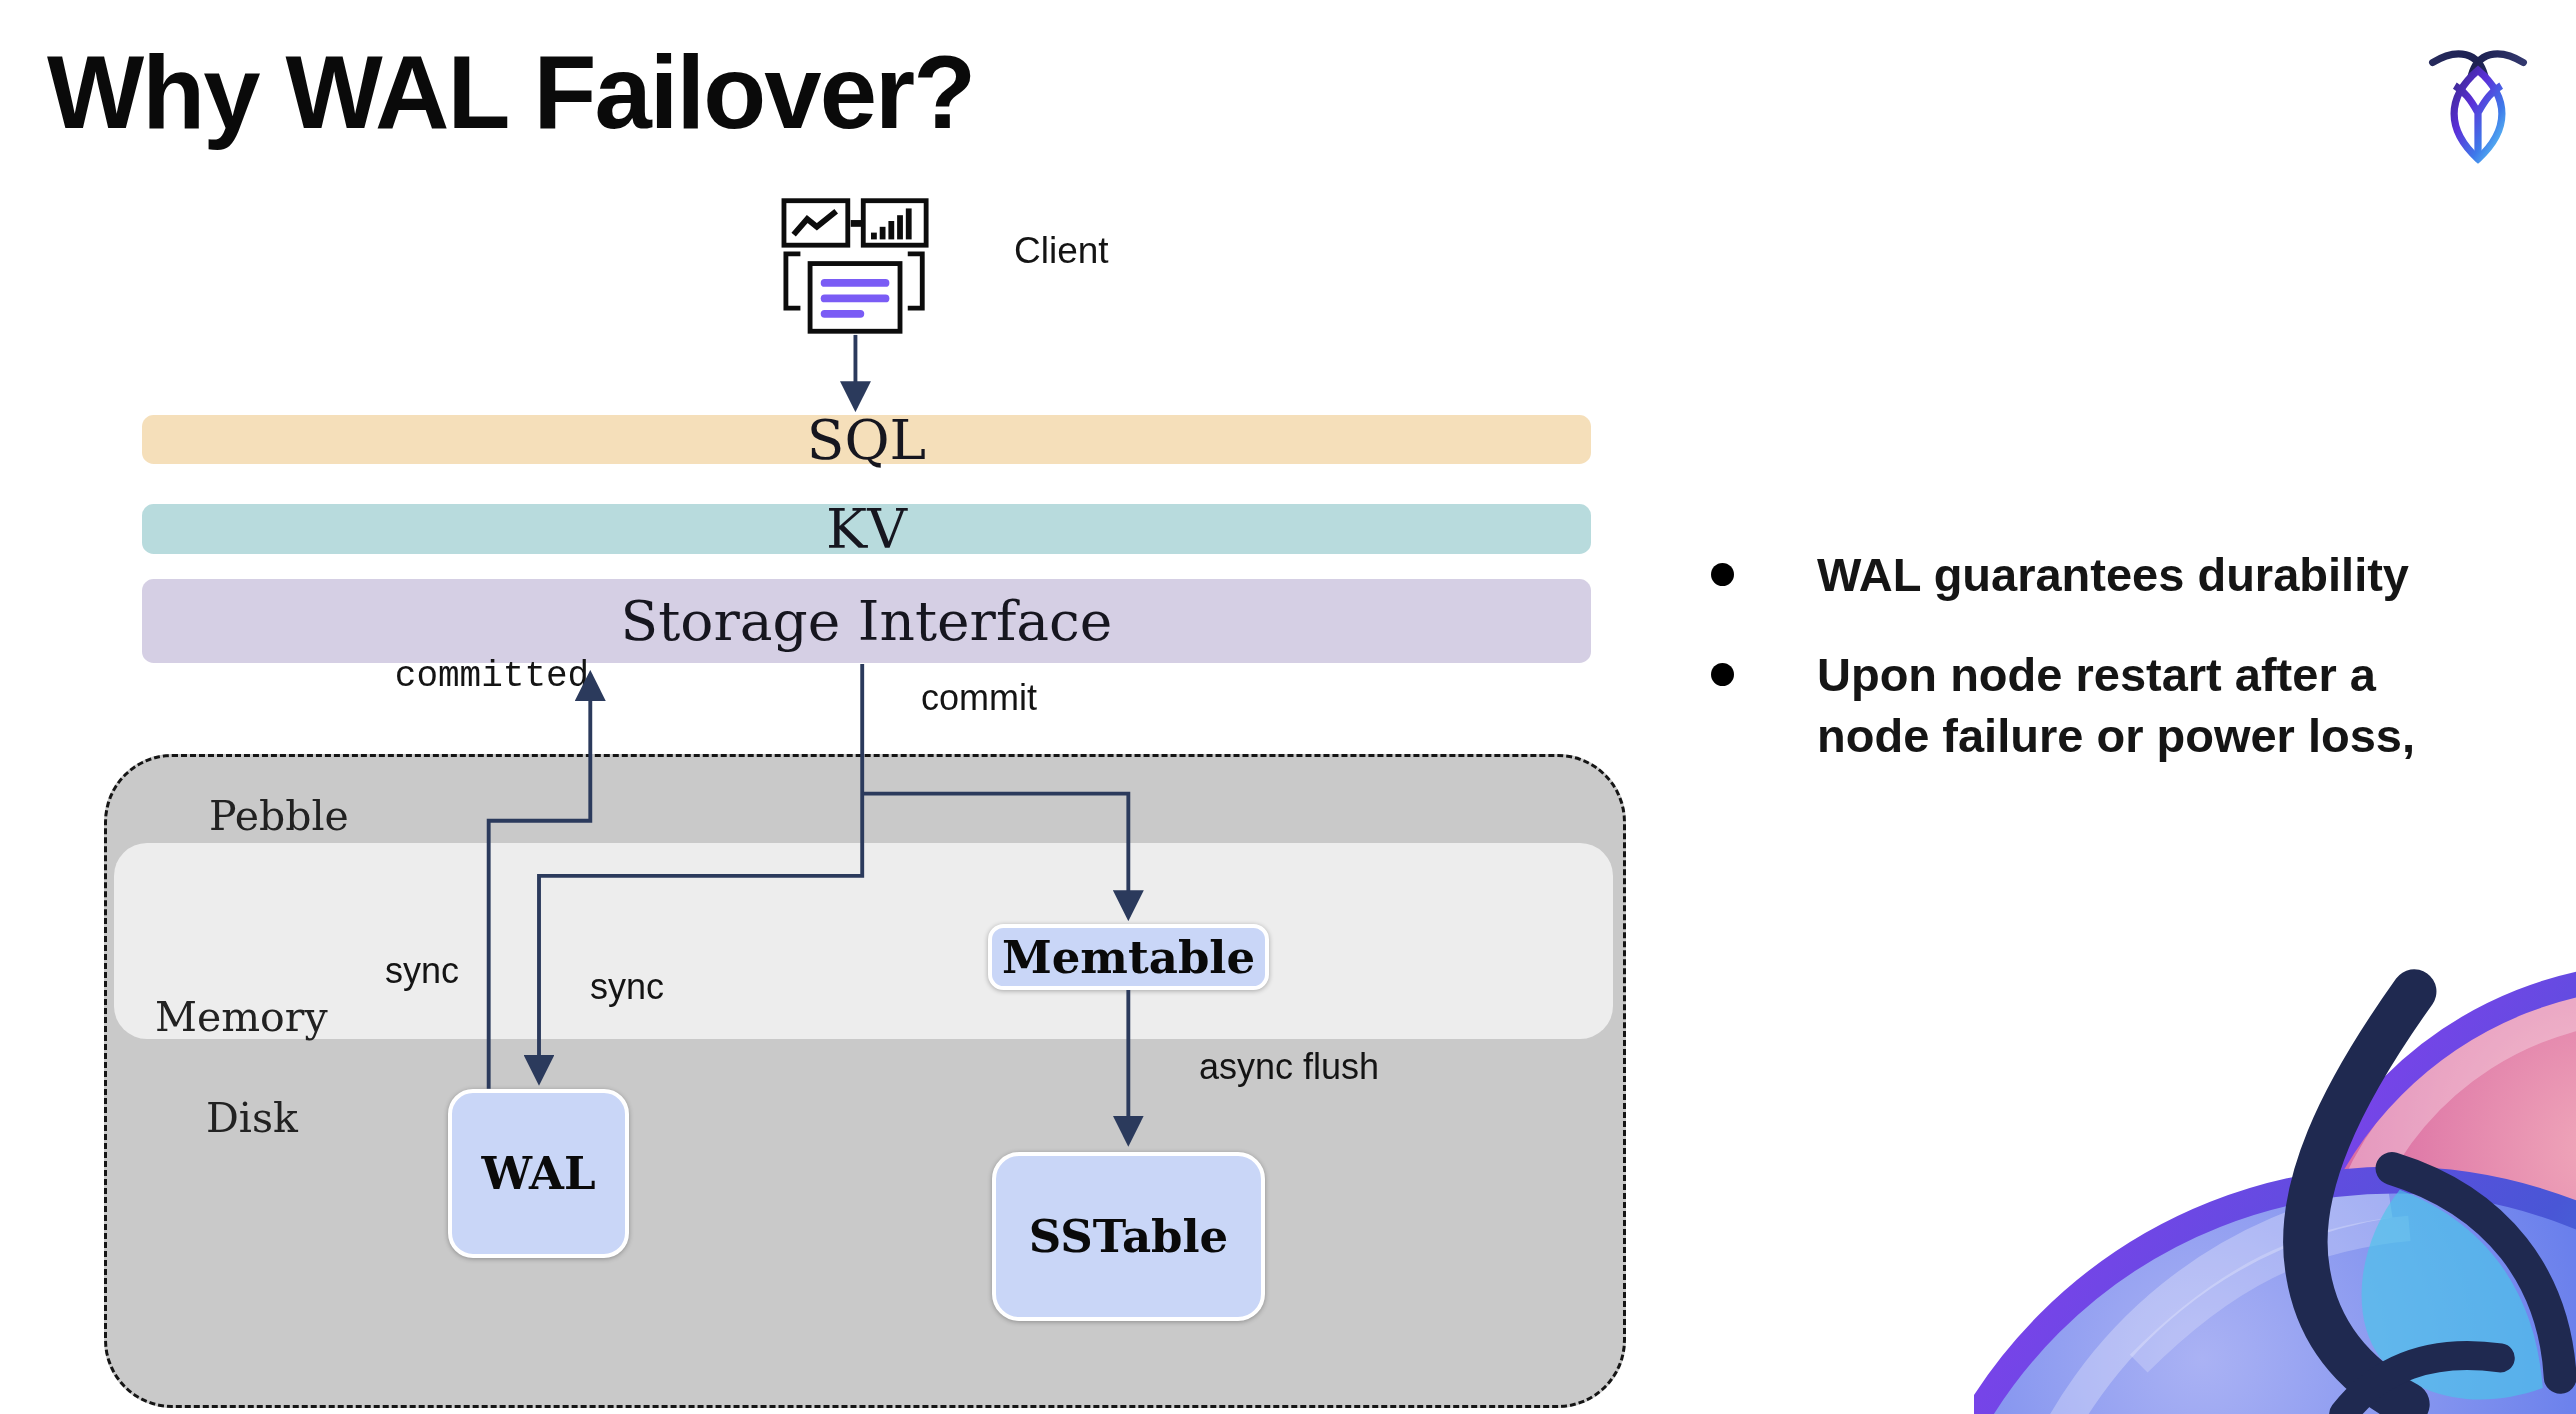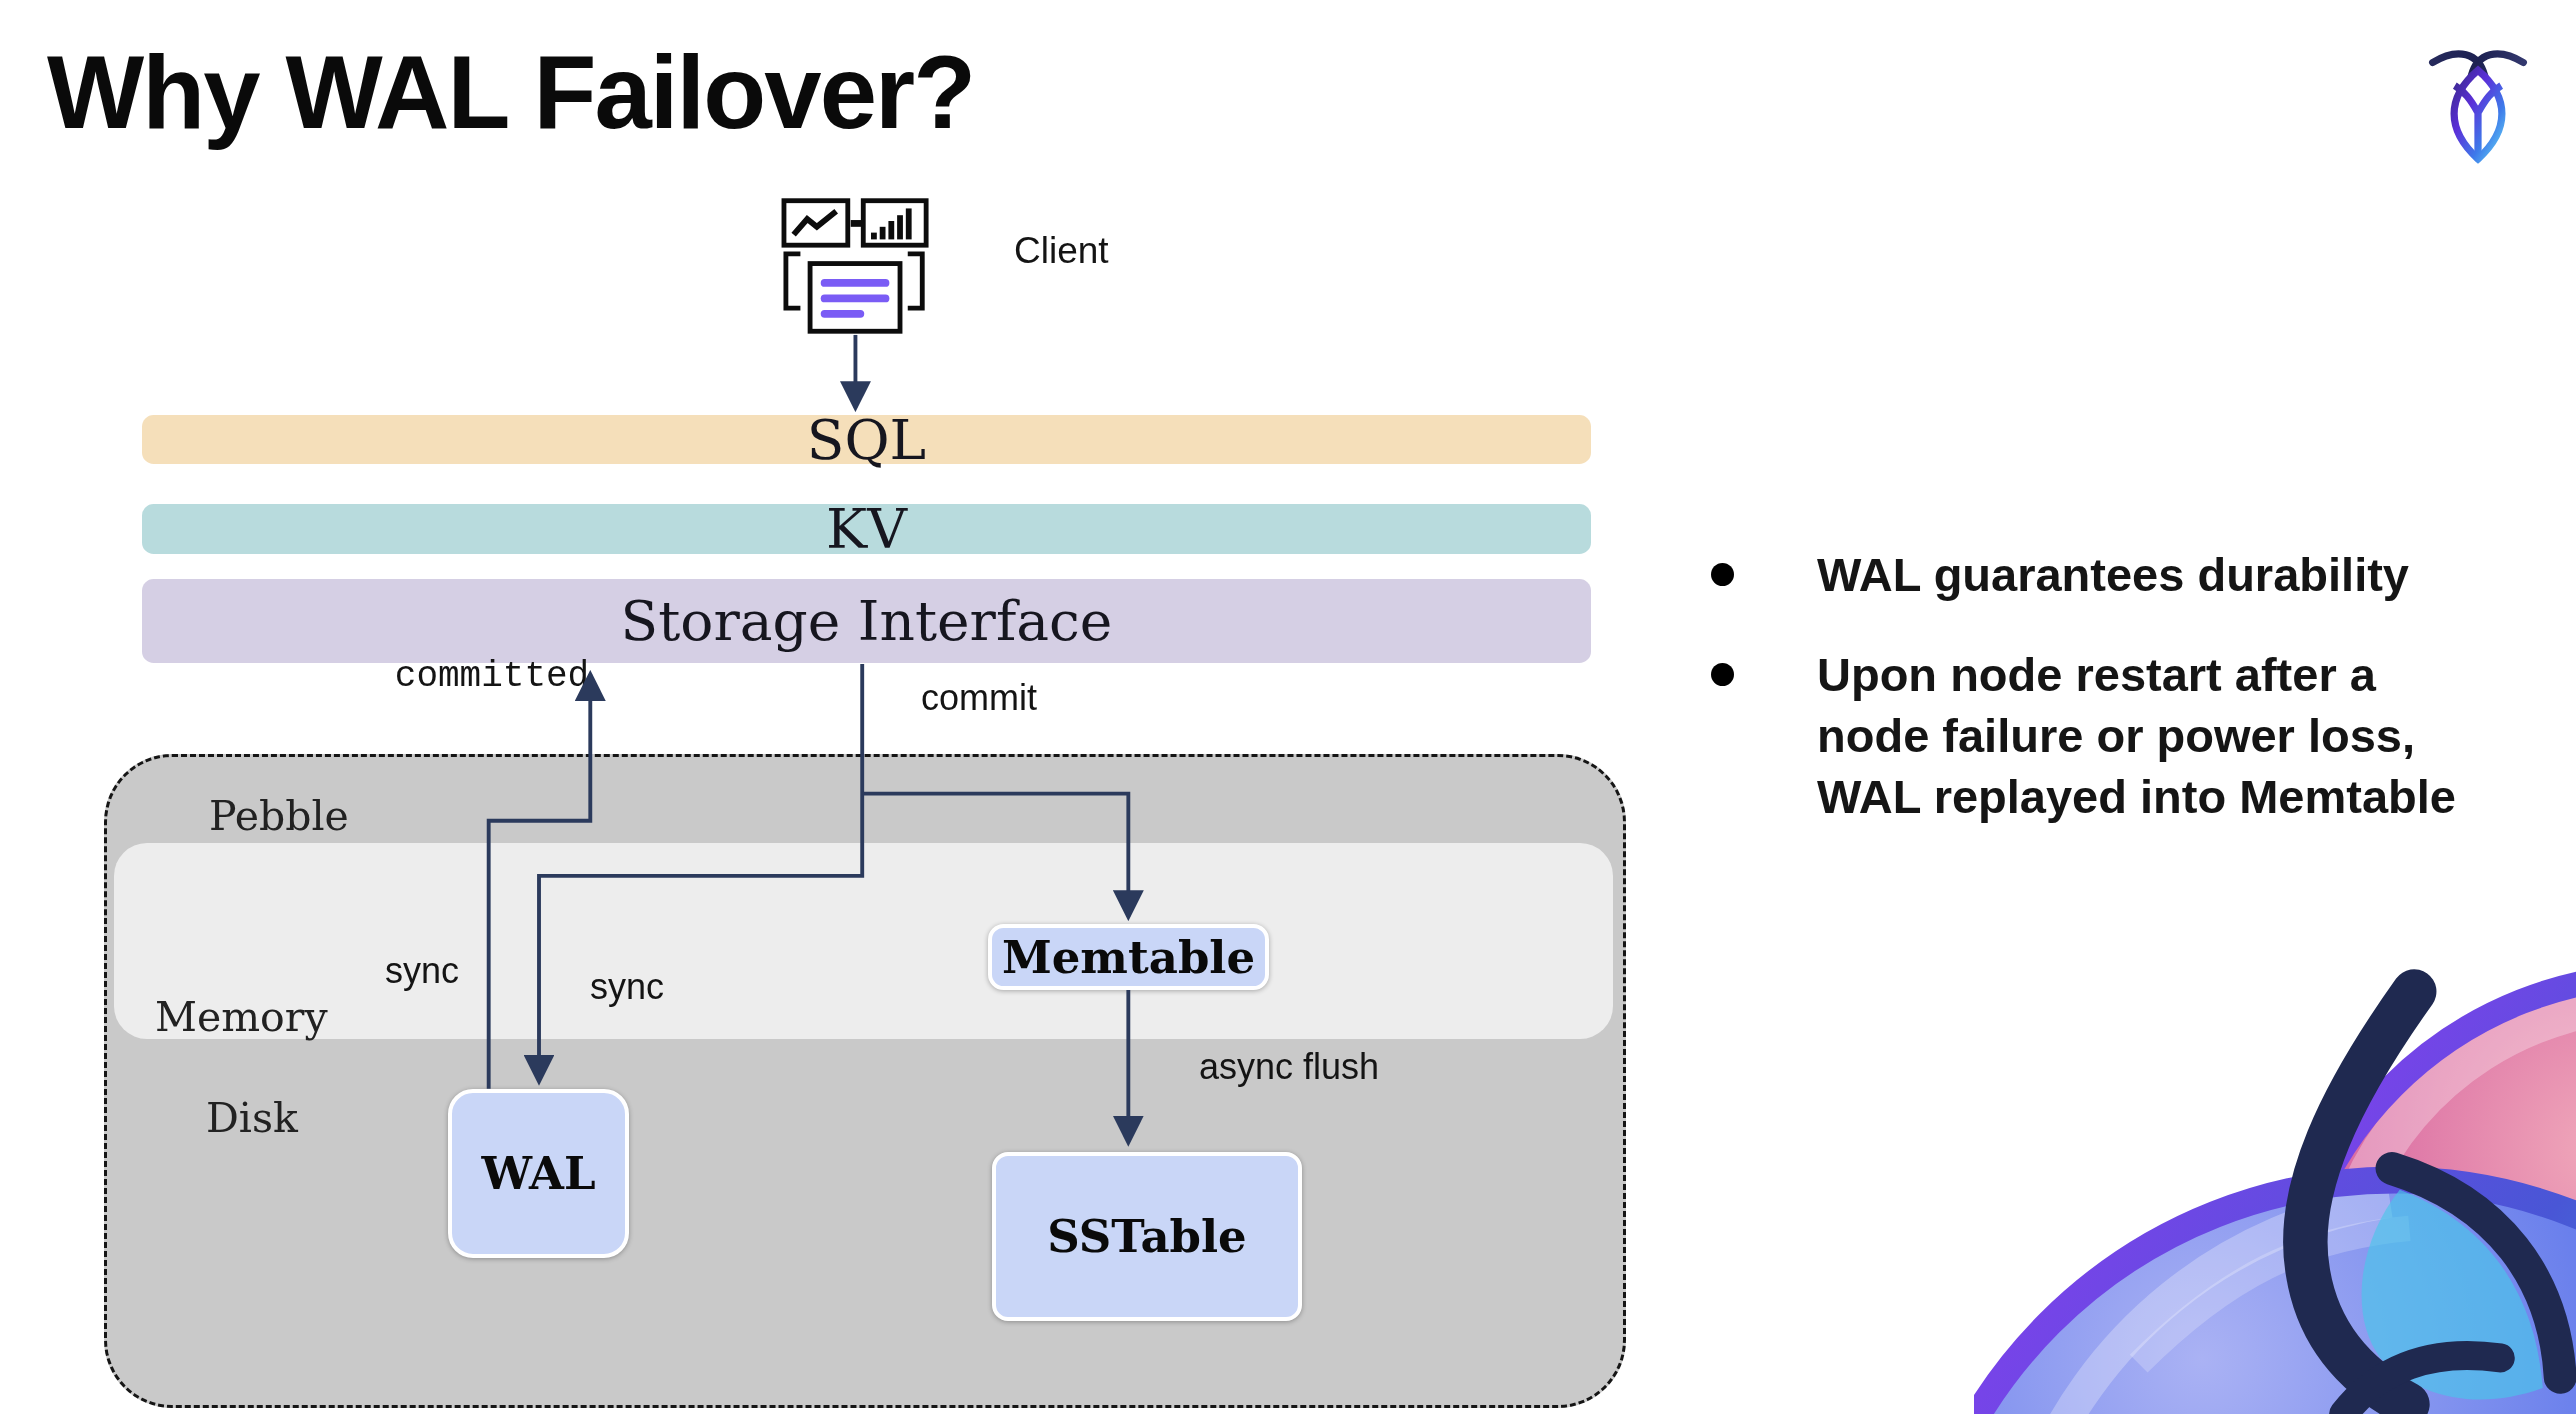--- a/index.html
+++ b/index.html
@@ -38,21 +38,21 @@
   #lbl-sync2{left:627px;top:966px;}
   #lbl-async{left:1289px;top:1046px;}
   #lbl-client{left:1014px;top:230px;font-size:37px;color:#141414;}
 
   
   .node{background:var(--node-fill,#c9d6f7);border:4.8px solid #ffffff;box-sizing:border-box;
         box-shadow:0 1px 5.8px rgba(0,0,0,0.30);display:flex;align-items:center;justify-content:center;
         font-family:"DejaVu Serif","Liberation Serif",serif;font-weight:700;font-size:45px;color:#0a0a0a;}
   #node-wal{left:448px;top:1089px;width:181px;height:169px;border-radius:25px;}
   #node-memtable{left:988px;top:924px;width:281px;height:66px;border-radius:15.5px;}
-  #node-sstable{left:992px;top:1152px;width:310px;height:169px;border-radius:16px;}
+  #node-sstable{left:992px;top:1152px;width:273px;height:169px;border-radius:27px;}
 
   
   .bullet-row{position:absolute;left:1711px;display:flex;align-items:flex-start;}
   .bullet-dot{width:23px;height:23px;border-radius:50%;background:#000;margin-top:19.4px;flex:none;}
   .bullet-text{margin-left:83px;font-size:47px;line-height:61px;color:#151515;font-weight:bold;}
   #bullet-1{top:544px;}
   #bullet-2{top:644px;}
 
   svg{position:absolute;}
   #arrows{left:0;top:0;pointer-events:none;}
@@ -150,21 +150,20 @@
     <span class="bullet-dot"></span>
     <div class="bullet-text">
       <div>WAL guarantees durability</div>
     </div>
   </div>
   <div class="bullet-row" id="bullet-2">
     <span class="bullet-dot"></span>
     <div class="bullet-text">
       <div>Upon node restart after a</div>
       <div>node failure or power loss,</div>
-      <div>WAL replayed into Memtable</div>
     </div>
   </div>
 
   <svg id="decor" style="left:1974px;top:948px;" width="602" height="466" viewBox="0 0 622 482">
     <defs>
       <radialGradient id="pinkG" cx="42%" cy="22%" r="85%">
         <stop offset="0" stop-color="#f0a8ba"></stop>
         <stop offset="0.55" stop-color="#d2569a"></stop>
         <stop offset="1" stop-color="#b93687"></stop>
       </radialGradient>

